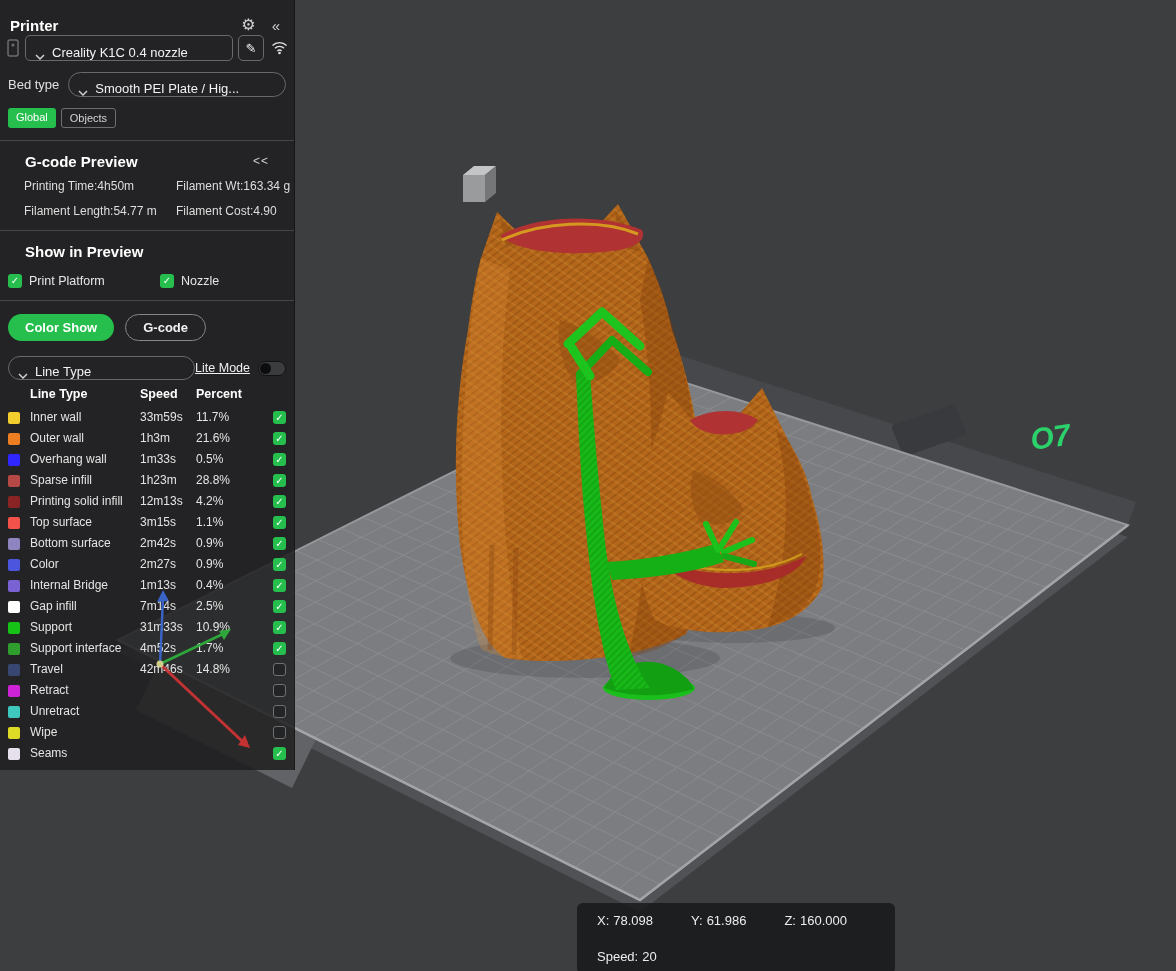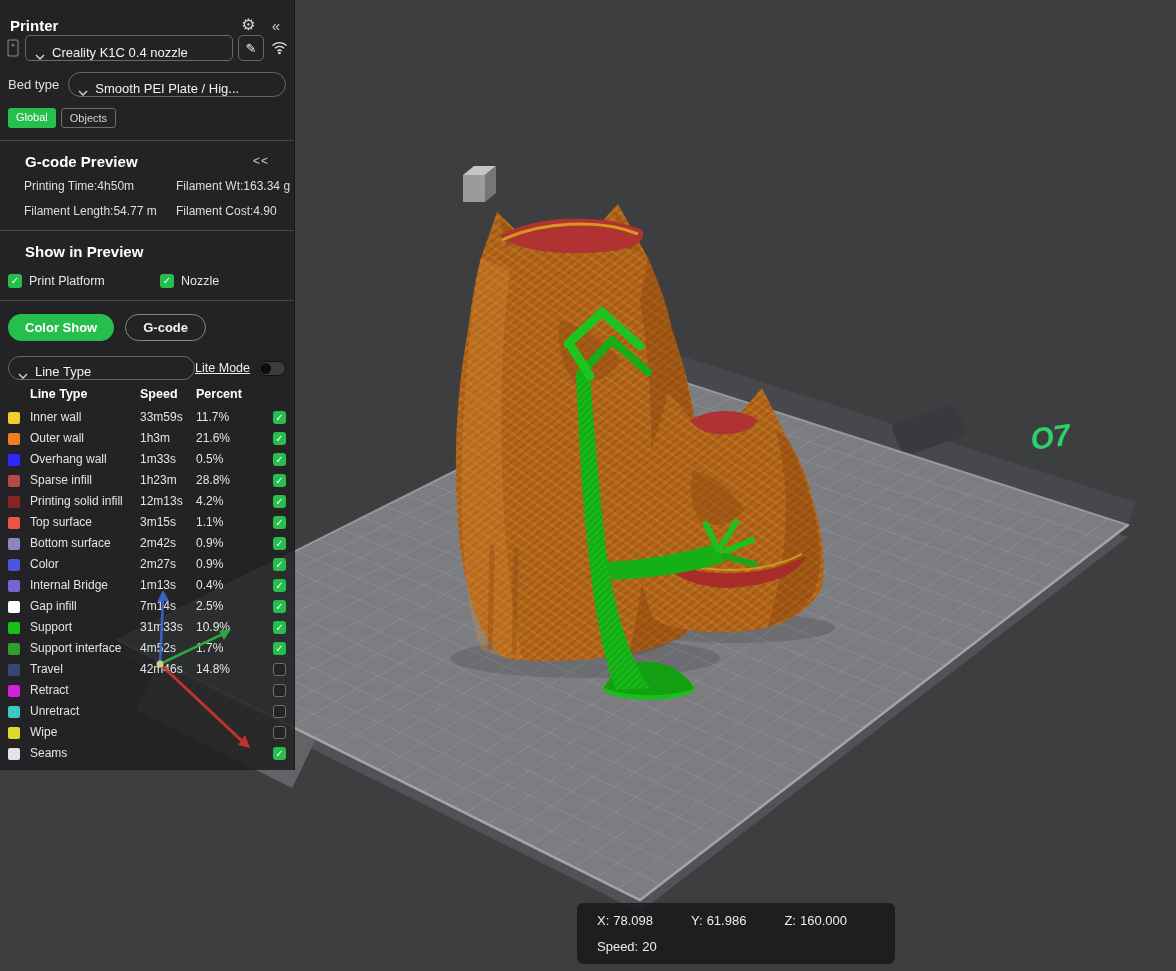--- a/index.html
+++ b/index.html
@@ -79,21 +79,21 @@
   .rlabel{width:110px;white-space:nowrap}
   .rtime{width:56px;white-space:nowrap}
   .rpct{width:50px;white-space:nowrap}
   .trow .checkbox{margin-left:auto;width:13px;height:13px}
 
   
   .status-bar{position:absolute;left:577px;top:903px;width:318px;z-index:2;
     background:rgba(22,23,24,0.82);border-radius:6px;padding:10px 20px;color:#ededed;font-size:13px}
   .status-row{display:flex;gap:38px}
   .status-item{display:flex;gap:4px;white-space:nowrap}
-  .status-speed{margin-top:11px;display:flex;gap:4px}
+  .status-speed{margin-top:21px;display:flex;gap:4px}
 </style>
 </head>
 <body>
 
 <div class="app">
 
   <svg id="scene" width="1176" height="971" viewBox="0 0 1176 971">
     <defs>
       <pattern id="hatch" width="6" height="6" patternUnits="userSpaceOnUse" patternTransform="rotate(-38)">
         <line x1="0" y1="1" x2="6" y2="1" stroke="#7c3f0a" stroke-width="1.8" opacity="0.4"></line>

